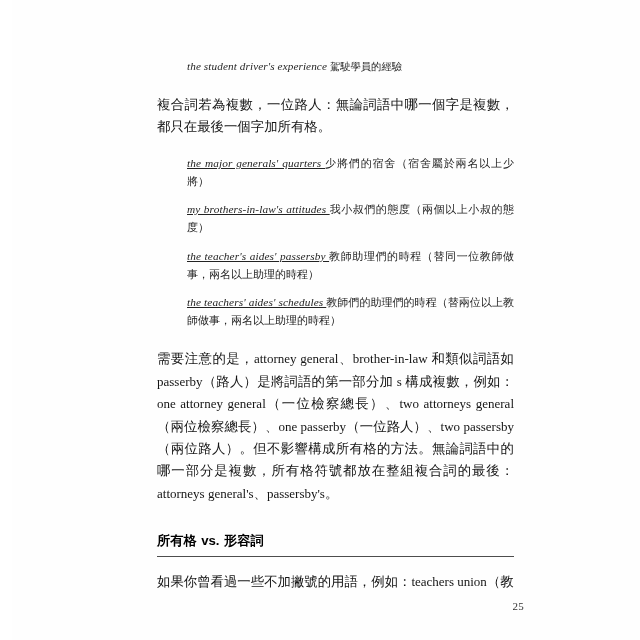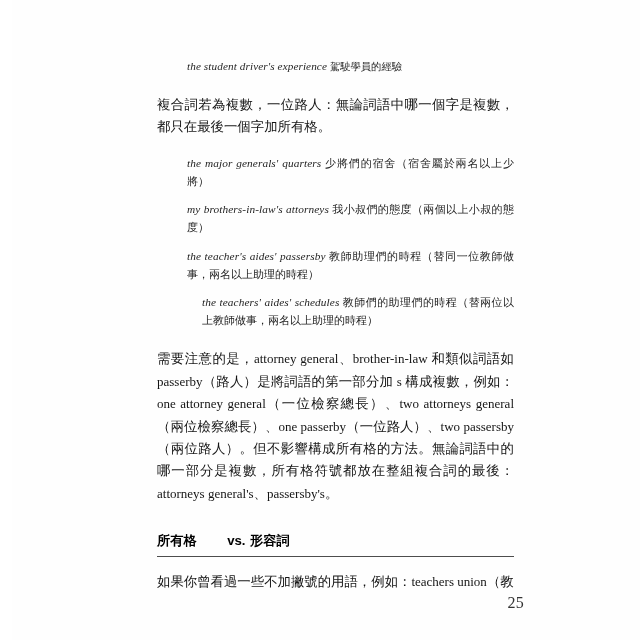--- a/index.html
+++ b/index.html
@@ -66,56 +66,56 @@
     padding-left: 30px;
     margin: 16px 0 18px 0;
   }
   .example {
     font-size: 11.3px;
     line-height: 17.2px;
     margin-bottom: 10px;
     text-align: justify;
     color: #232323;
   }
-  .example:last-child { margin-bottom: 0; margin-left: 15px; }
+  .example:last-child { margin-bottom: 0; }
   .example .en {
     font-style: italic;
     letter-spacing: 0.1px;
+    text-decoration: underline;
   }
   .example .zh {
     font-family: Liberation Mono, monospace;
     font-size: 11px;
   }
 
   
   .section-heading {
     margin-top: 26px;
     font-weight: bold;
     font-size: 13.2px;
     line-height: 20px;
     color: #000;
     padding-bottom: 5px;
     border-bottom: 1.1px solid #4d4d4d;
     font-family: "DejaVu Sans", "Liberation Sans", sans-serif;
   }
   .section-heading .lat {
     font-family: "Liberation Sans", sans-serif;
-    margin-left: 26px;
   }
 
   .after-heading {
     margin-top: 14px;
   }
 
   
   .folio {
     position: absolute;
     right: 128px;
     bottom: 28px;
-    font-size: 16px;
+    font-size: 11px;
     color: #333;
     letter-spacing: 0.3px;
   }
 </style>
 </head>
 <body>
 
 <div class="page">
   <div class="column">
 
@@ -127,21 +127,21 @@
 
     <div class="examples">
 
       <div class="example">
         <span class="en">the major generals' quarters </span><span class="zh">少將們的宿舍（宿舍屬於兩名以上少將）</span>
       </div>
 
 
 
       <div class="example">
-        <span class="en">my brothers-in-law's attorneys </span><span class="zh">我小叔們的態度（兩個以上小叔的態度）</span>
+        <span class="en">my brothers-in-law's attitudes </span><span class="zh">我小叔們的態度（兩個以上小叔的態度）</span>
       </div>
 
       <div class="example">
         <span class="en">the teacher's aides' passersby </span><span class="zh">教師助理們的時程（替同一位教師做事，兩名以上助理的時程）</span>
       </div>
 
       <div class="example">
         <span class="en">the teachers' aides' schedules </span><span class="zh">教師們的助理們的時程（替兩位以上教師做事，兩名以上助理的時程）</span>
       </div>
 

